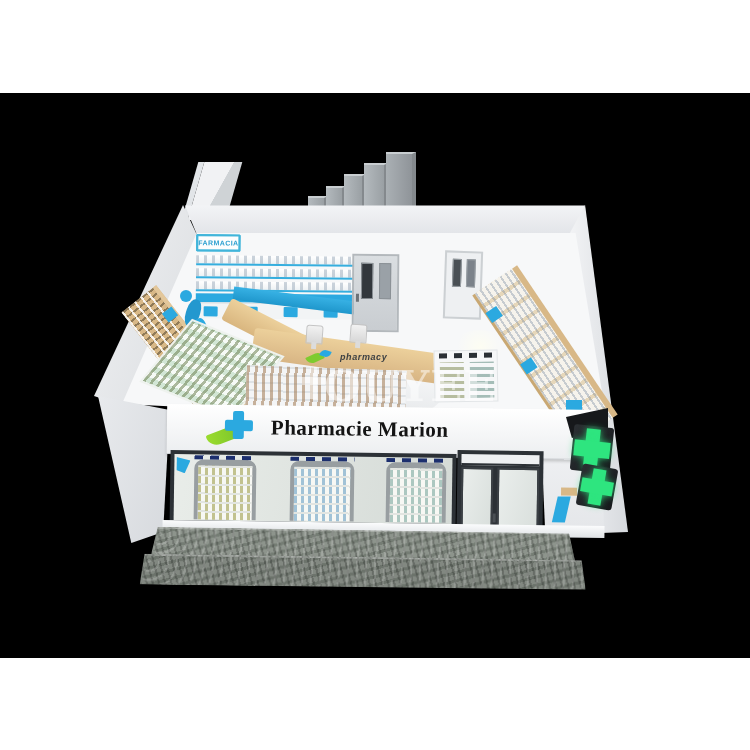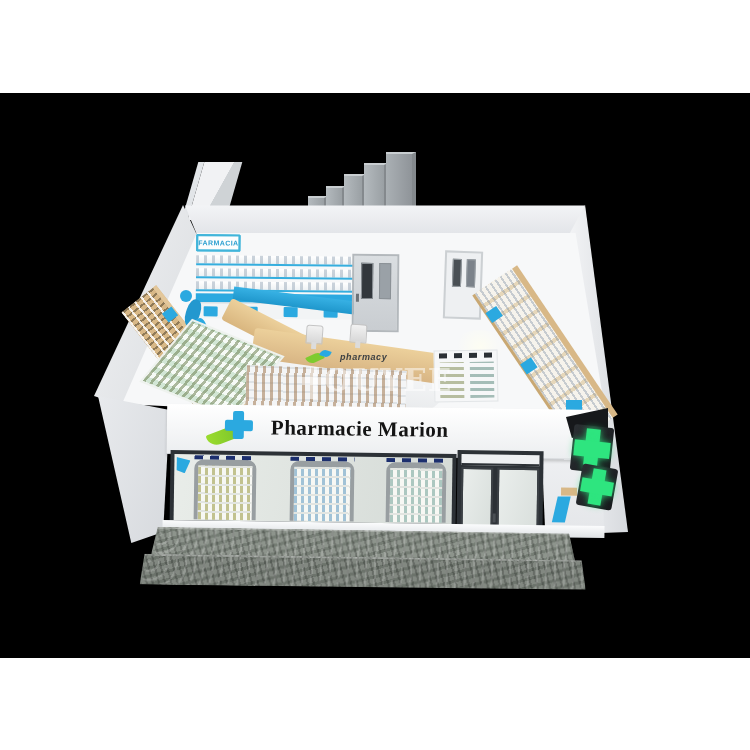--- a/index.html
+++ b/index.html
@@ -180,21 +180,21 @@
   
   .watermark{left:298px;top:350px;width:160px;height:56px;z-index:40;}
   .wm-leaf-g{left:8px;top:4px;width:18px;height:8px;background:#7ecb2f;border-radius:1px 8px 1px 8px;
       transform:rotate(-24deg);}
   .wm-leaf-b{left:22px;top:0px;width:11px;height:7px;background:#29a9e2;border-radius:8px 1px 8px 1px;
       transform:rotate(18deg);}
   .wm-tagline{left:42px;top:2px;font-size:9px;font-weight:bold;font-style:italic;color:#3c4043;letter-spacing:.6px;}
   .wm-cross-v{left:12px;top:17px;width:7px;height:32px;background:rgba(255,255,255,.5);}
   .wm-cross-h{left:4px;top:27px;width:23px;height:8px;background:rgba(255,255,255,.5);}
   .wm-brand{left:26px;top:12px;font-family:"DejaVu Serif","Liberation Serif",serif;font-weight:bold;
-      font-size:31px;color:rgba(255,255,255,.5);letter-spacing:1px;}
+      font-size:42px;color:rgba(255,255,255,.5);letter-spacing:1px;}
 
   
   .z1{z-index:1}.z2{z-index:2}.z3{z-index:3}.z4{z-index:4}.z5{z-index:5}.z6{z-index:6}.z7{z-index:7}
 </style>
 </head>
 <body>
 
 <div id="page">
 
   <div class="canvas z1"></div>

